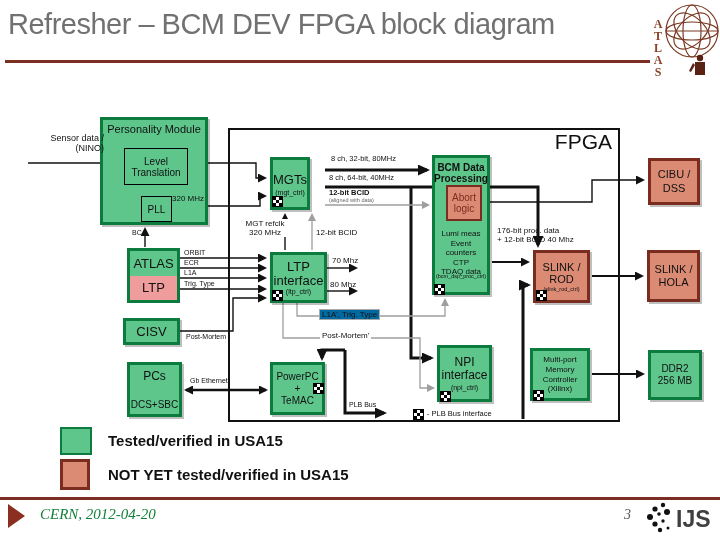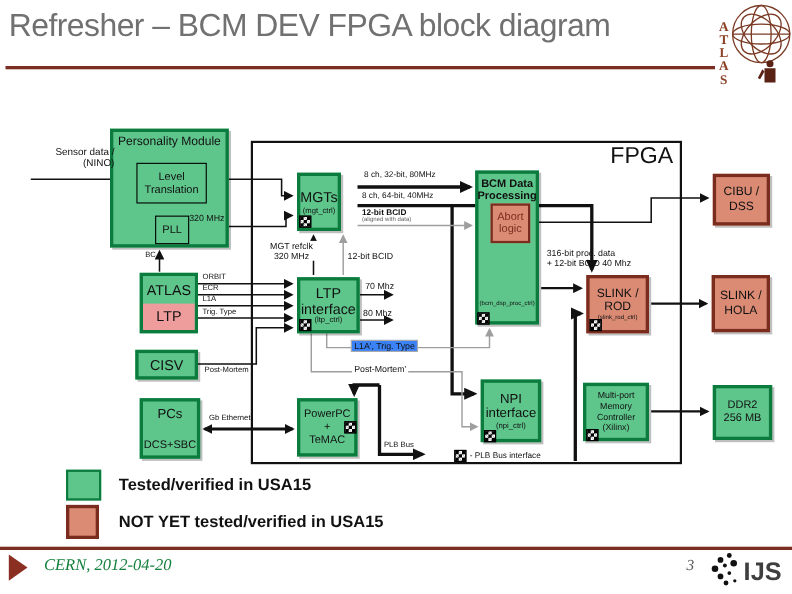--- a/index.html
+++ b/index.html
@@ -17,21 +17,21 @@
        box-shadow:2px 2px 0 rgba(0,0,0,.25);}
   .blk.red{background:var(--untested-red);border-color:var(--red-border);}
   .blk.noshadow{box-shadow:none;}
   .fpga{position:absolute;left:228px;top:128px;width:392px;height:294px;
         border:2px solid #111;box-sizing:border-box;z-index:0;}
   .fpga-label{left:538px;top:130px;width:74px;font-size:21px;text-align:right;z-index:1;}
   .innerbox{position:absolute;box-sizing:border-box;background:var(--tested-green);
             border:1.5px solid #000;display:flex;align-items:center;justify-content:center;text-align:center;}
   .wl{position:absolute;z-index:3;line-height:1.15;}
   .wl.gray{color:#666;}
-  .boxed{background:#3b82f6;border:1px solid #aaa;padding:0 2px;}
+  .boxed{background:#0369a1;border:1px solid #aaa;padding:0 2px;}
   .whitebg{background:#fff;padding:0 2px;}
   .sub{font-size:7px;}
   svg.wires{position:absolute;left:0;top:0;z-index:1;}
   .reg{position:absolute;width:9px;height:9px;border:1px solid #000;z-index:5;
        background-color:#000;
        background-image:linear-gradient(45deg,#fff 25%,transparent 25%,transparent 75%,#fff 75%),
                         linear-gradient(45deg,#fff 25%,transparent 25%,transparent 75%,#fff 75%);
        background-size:6px 6px;background-position:0 0,3px 3px;}
   
   .sw{position:absolute;box-sizing:border-box;}
@@ -159,20 +159,26 @@
   <div class="sub">(ltp_ctrl)</div>
 </div>
 
 <div class="blk" style="left:432px;top:155px;width:58px;height:140px;justify-content:flex-start;padding-top:4px;">
   <div class="pre" style="font-size:10px;font-weight:bold;line-height:1.1;">BCM Data
 Processing</div>
   <div class="pre" style="position:absolute;left:11px;top:27px;width:36px;height:36px;box-sizing:border-box;
        background:var(--untested-red);border:2.5px solid var(--red-border);color:var(--red-border);
        font-size:10px;display:flex;align-items:center;justify-content:center;line-height:1.1;">Abort
 logic</div>
+  <div style="position:absolute;left:0;right:0;top:71px;font-size:8px;line-height:9.5px;">
+    <div>Lumi meas</div>
+    <div>Event counters</div>
+    <div>CTP</div>
+    <div>TDAQ data</div>
+  </div>
   <div style="position:absolute;left:0;right:0;bottom:13px;font-size:5.5px;">(bcm_dsp_proc_ctrl)</div>
 </div>
 
 <div class="blk red" style="left:533px;top:250px;width:57px;height:53px;gap:1px;">
   <div class="pre" style="font-size:11px;line-height:1.1;">SLINK /
 ROD</div>
   <div style="font-size:5.5px;">(slink_rod_ctrl)</div>
 </div>
 
 <div class="blk" style="left:437px;top:345px;width:55px;height:57px;gap:2px;">
@@ -230,21 +236,21 @@
 <div class="wl" style="left:329px;top:174px;font-size:7.5px;">8 ch, 64-bit, 40MHz</div>
 <div class="wl" style="left:329px;top:189px;font-size:7.5px;font-weight:bold;">12-bit BCID</div>
 <div class="wl gray" style="left:329px;top:197px;font-size:5.5px;">(aligned with data)</div>
 <div class="wl pre whitebg" style="left:240px;top:219px;width:46px;text-align:center;font-size:8px;">MGT refclk
 320 MHz</div>
 <div class="wl" style="left:316px;top:228px;font-size:8px;">12-bit BCID</div>
 <div class="wl" style="left:332px;top:256px;font-size:8px;">70 Mhz</div>
 <div class="wl" style="left:330px;top:280px;font-size:8px;">80 Mhz</div>
 <div class="wl boxed" style="left:319px;top:309px;font-size:8px;">L1A', Trig. Type</div>
 <div class="wl whitebg" style="left:320px;top:331px;font-size:8px;">Post-Mortem'</div>
-<div class="wl pre" style="left:497px;top:226px;font-size:8px;">316-bit proc. data
+<div class="wl pre" style="left:497px;top:226px;font-size:8px;">176-bit proc. data
 + 12-bit BCID  40 Mhz</div>
 <div class="wl" style="left:349px;top:401px;font-size:7px;">PLB Bus</div>
 <div class="reg" style="left:413px;top:409px;"></div>
 <div class="wl" style="left:427px;top:410px;font-size:7.5px;">- PLB Bus interface</div>
 
 <div class="sw" style="left:60px;top:427px;width:32px;height:28px;background:var(--tested-green);border:2.5px solid var(--green-border);"></div>
 <div class="legend-label" style="left:108px;top:432px;">Tested/verified in USA15</div>
 <div class="sw" style="left:60px;top:459px;width:30px;height:31px;background:var(--untested-red);border:3px solid var(--red-border);"></div>
 <div class="legend-label" style="left:108px;top:466px;">NOT YET tested/verified in USA15</div>
 

